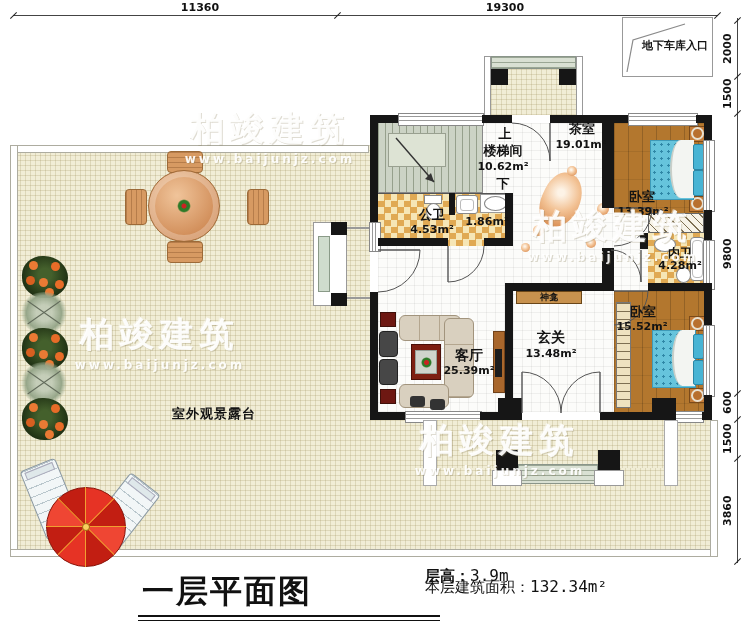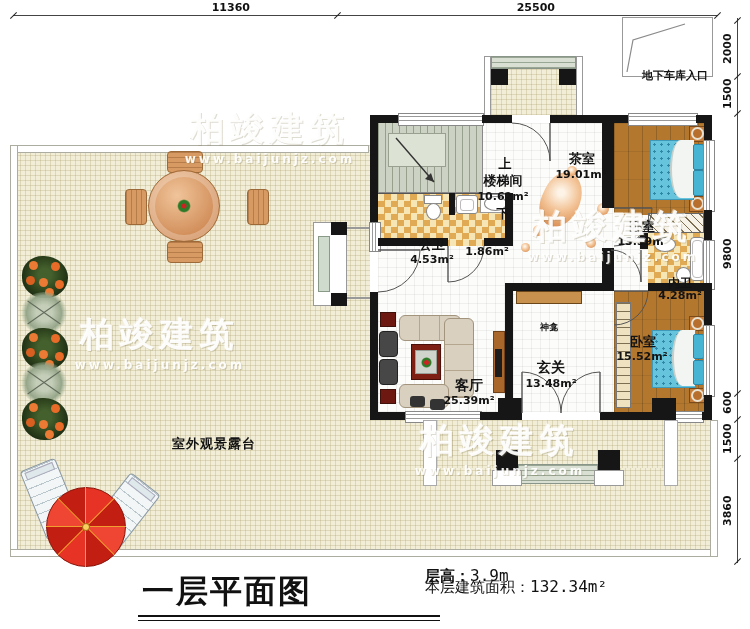--- a/index.html
+++ b/index.html
@@ -1,22 +1,22 @@
 <!DOCTYPE html>
 <html><head>
 <meta charset="utf-8">
 <style>
   html,body{margin:0;padding:0;background:#fff;}
   #canvas{position:relative;width:750px;height:629px;background:#fff;overflow:hidden;
           font-family:"DejaVu Sans",sans-serif;}
   .a{position:absolute;box-sizing:border-box;}
   .wall{position:absolute;background:#161616;}
   .lbl{position:absolute;font-weight:700;color:#131313;text-align:center;line-height:1.08;
-       white-space:nowrap;font-family:"DejaVu Sans",sans-serif;margin-top:30px;}
-  .dim{position:absolute;font-weight:700;color:#111;font-size:11px;text-align:right;}
+       white-space:nowrap;font-family:"DejaVu Sans",sans-serif;}
+  .dim{position:absolute;font-weight:700;color:#111;font-size:11px;text-align:center;}
   .dimv{position:absolute;font-weight:700;color:#111;font-size:11px;writing-mode:vertical-rl;
         transform:rotate(180deg);text-align:center;}
   .dline{position:absolute;background:#444;}
   .tick{position:absolute;width:9px;height:1px;background:#222;transform:rotate(-45deg);}
   .tile{background-color:#fcfcfa;background-image:linear-gradient(rgba(0,0,0,.05) 1px,transparent 1px),
         linear-gradient(90deg,rgba(0,0,0,.05) 1px,transparent 1px);background-size:9px 9px;}
   .terr{background-color:#f1edd6;background-image:linear-gradient(rgba(170,158,110,.28) 1px,transparent 1px),
         linear-gradient(90deg,rgba(170,158,110,.28) 1px,transparent 1px);background-size:5px 5px;}
   .wood{background-color:#b3772e;background-image:linear-gradient(90deg,rgba(0,0,0,.18) 1px,transparent 1px),
         linear-gradient(rgba(0,0,0,.08) 1px,transparent 1px);background-size:14px 28px;}
@@ -62,21 +62,21 @@
 </head>
 <body>
 
 <div id="canvas">
 
   <div class="dline" style="left:13px;top:15px;width:705px;height:1px;"></div>
   <div class="tick" style="left:9px;top:15px;"></div>
   <div class="tick" style="left:333px;top:15px;"></div>
   <div class="tick" style="left:713px;top:15px;"></div>
   <div class="dim" style="left:150px;top:1px;width:100px;">11360</div>
-  <div class="dim" style="left:455px;top:1px;width:100px;">25500</div>
+  <div class="dim" style="left:455px;top:1px;width:100px;">19300</div>
 
   <div class="dline" style="left:737px;top:18px;width:1px;height:545px;"></div>
   <div class="tick" style="left:733px;top:20px;"></div>
   <div class="tick" style="left:733px;top:76px;"></div>
   <div class="tick" style="left:733px;top:113px;"></div>
   <div class="tick" style="left:733px;top:393px;"></div>
   <div class="tick" style="left:733px;top:419px;"></div>
   <div class="tick" style="left:733px;top:458px;"></div>
   <div class="tick" style="left:733px;top:561px;"></div>
   <div class="dimv" style="left:721px;top:24px;height:50px;">2000</div>

